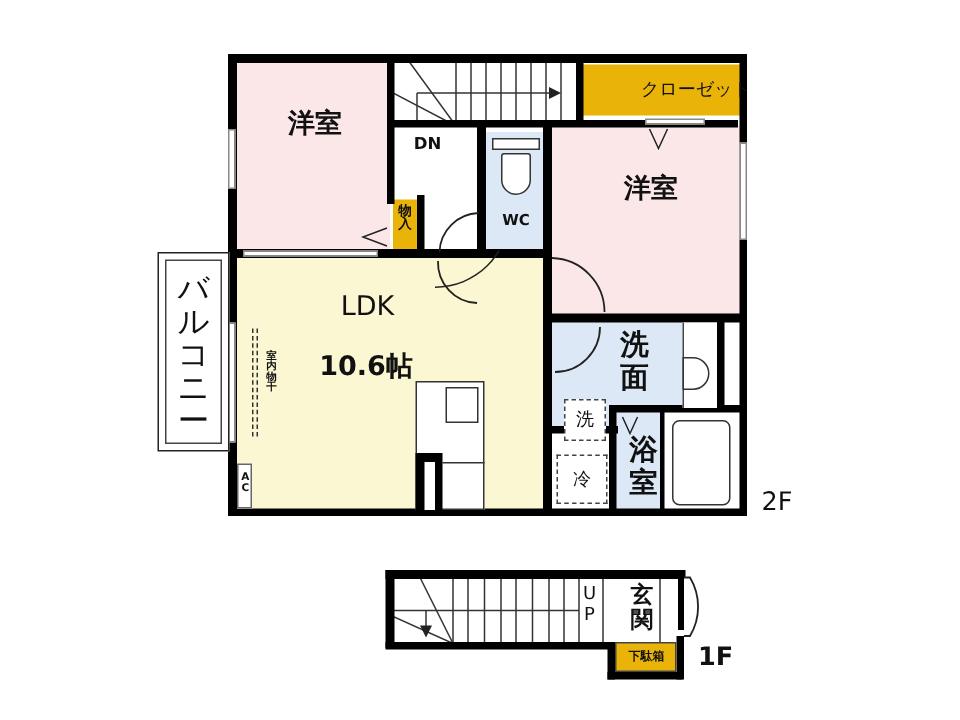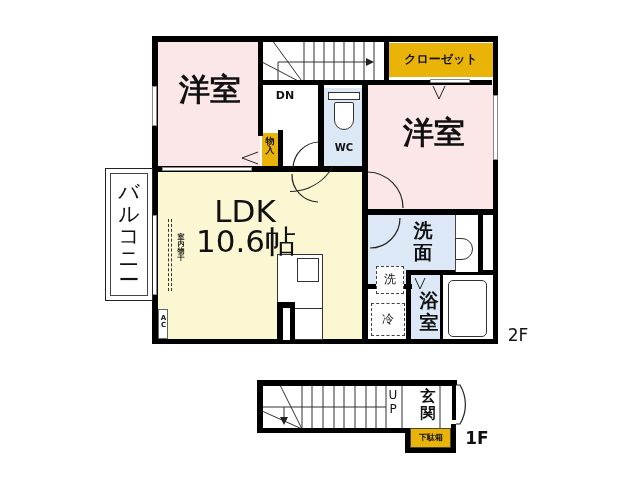--- a/index.html
+++ b/index.html
@@ -5,21 +5,21 @@
   html, body { margin:0; padding:0; background:#ffffff; }
   body { width:640px; height:480px; position:relative; overflow:hidden; font-family:"DejaVu Sans", sans-serif; }
   .abs { position:absolute; box-sizing:border-box; }
   .wall { position:absolute; background:#000; }
   .pink { background:#fbe7e8; }
   .pink2 { background:#eab308; }
   .yellow { background:#fbf7d2; }
   .blue { background:#dce8f6; }
   .white { background:#fff; }
   .label { position:absolute; color:#111; text-align:center; font-weight:bold; line-height:1.0; white-space:pre; }
-  .big { font-size:31px; }
+  .big { font-size:18px; }
   .dashed { position:absolute; border:1.5px dashed #444; background:#fff; box-sizing:border-box; }
   .door-arc { position:absolute; border:1.3px solid #222; box-sizing:border-box; }
   .window { position:absolute; background:#fff; border:1px solid #888; box-sizing:border-box; }
 </style>
 </head>
 <body>
 
 <div class="abs" style="left:0;top:0;width:640px;height:380px;">
 
   <div class="abs pink" style="left:157px;top:40px;width:103px;height:127px;"></div>
@@ -133,23 +133,23 @@
   <div class="label" style="left:176px;top:234px;width:10px;font-size:7px;">室
 内
 物
 干</div>
 
   <div class="label big" style="left:170px;top:74px;width:80px;">洋室</div>
 
   <div class="label big" style="left:394px;top:117px;width:80px;">洋室</div>
 
   <div class="label big" style="left:210px;top:196px;width:70px;font-weight:normal;">LDK</div>
-  <div class="label big" style="left:196px;top:226px;width:96px;font-weight:normal;">10.6帖</div>
-
-  <div class="label" style="left:388px;top:53px;width:106px;font-size:12px;font-weight:bold;">クローゼット</div>
+  <div class="label big" style="left:196px;top:236px;width:96px;font-weight:bold;">10.6帖</div>
+
+  <div class="label" style="left:411px;top:53px;width:106px;font-size:12px;font-weight:normal;">クローゼット</div>
   <div class="label" style="left:262px;top:137px;width:16px;font-size:9px;">物
 入</div>
   <div class="label" style="left:326px;top:143px;width:36px;font-size:10px;">WC</div>
   <div class="label" style="left:270px;top:90px;width:30px;font-size:11px;">DN</div>
   <div class="label" style="left:408px;top:220px;width:30px;font-size:19px;line-height:1.15;">洗
 面</div>
   <div class="label" style="left:416px;top:290px;width:26px;font-size:19px;line-height:1.15;">浴
 室</div>
 
   <div class="abs white" style="left:105px;top:168px;width:48px;height:133px;border:1px solid #222;">

